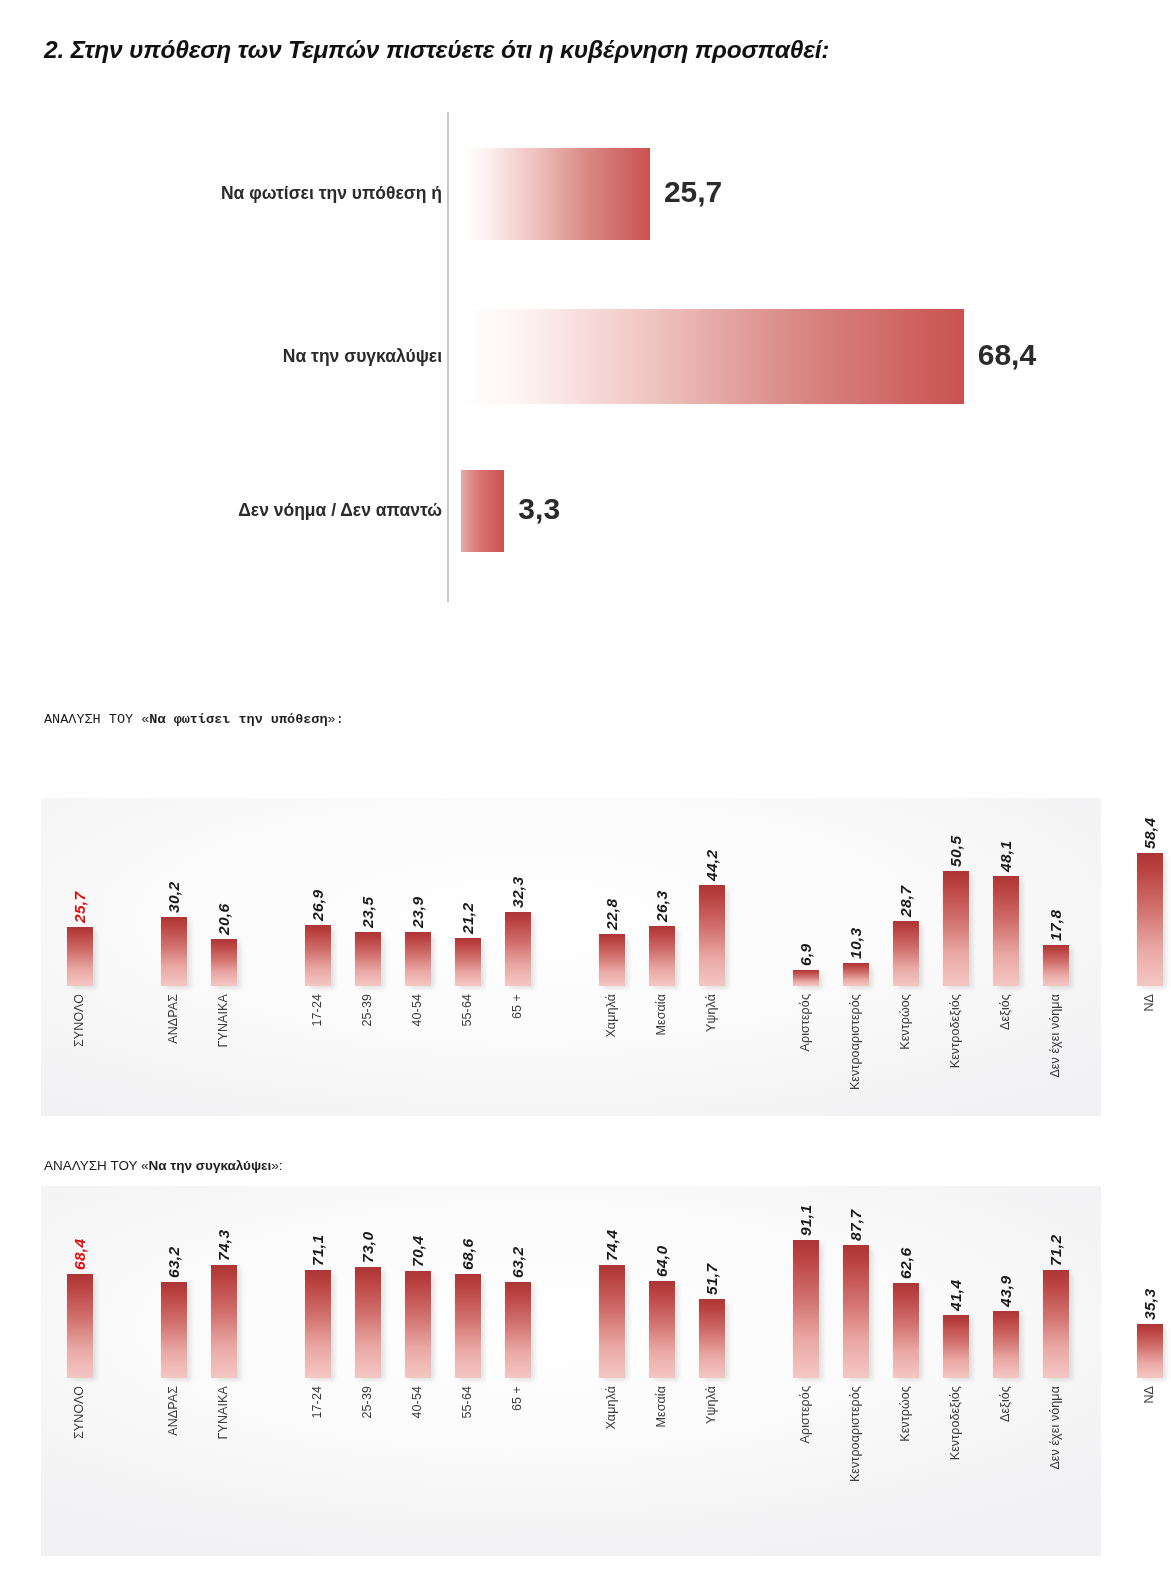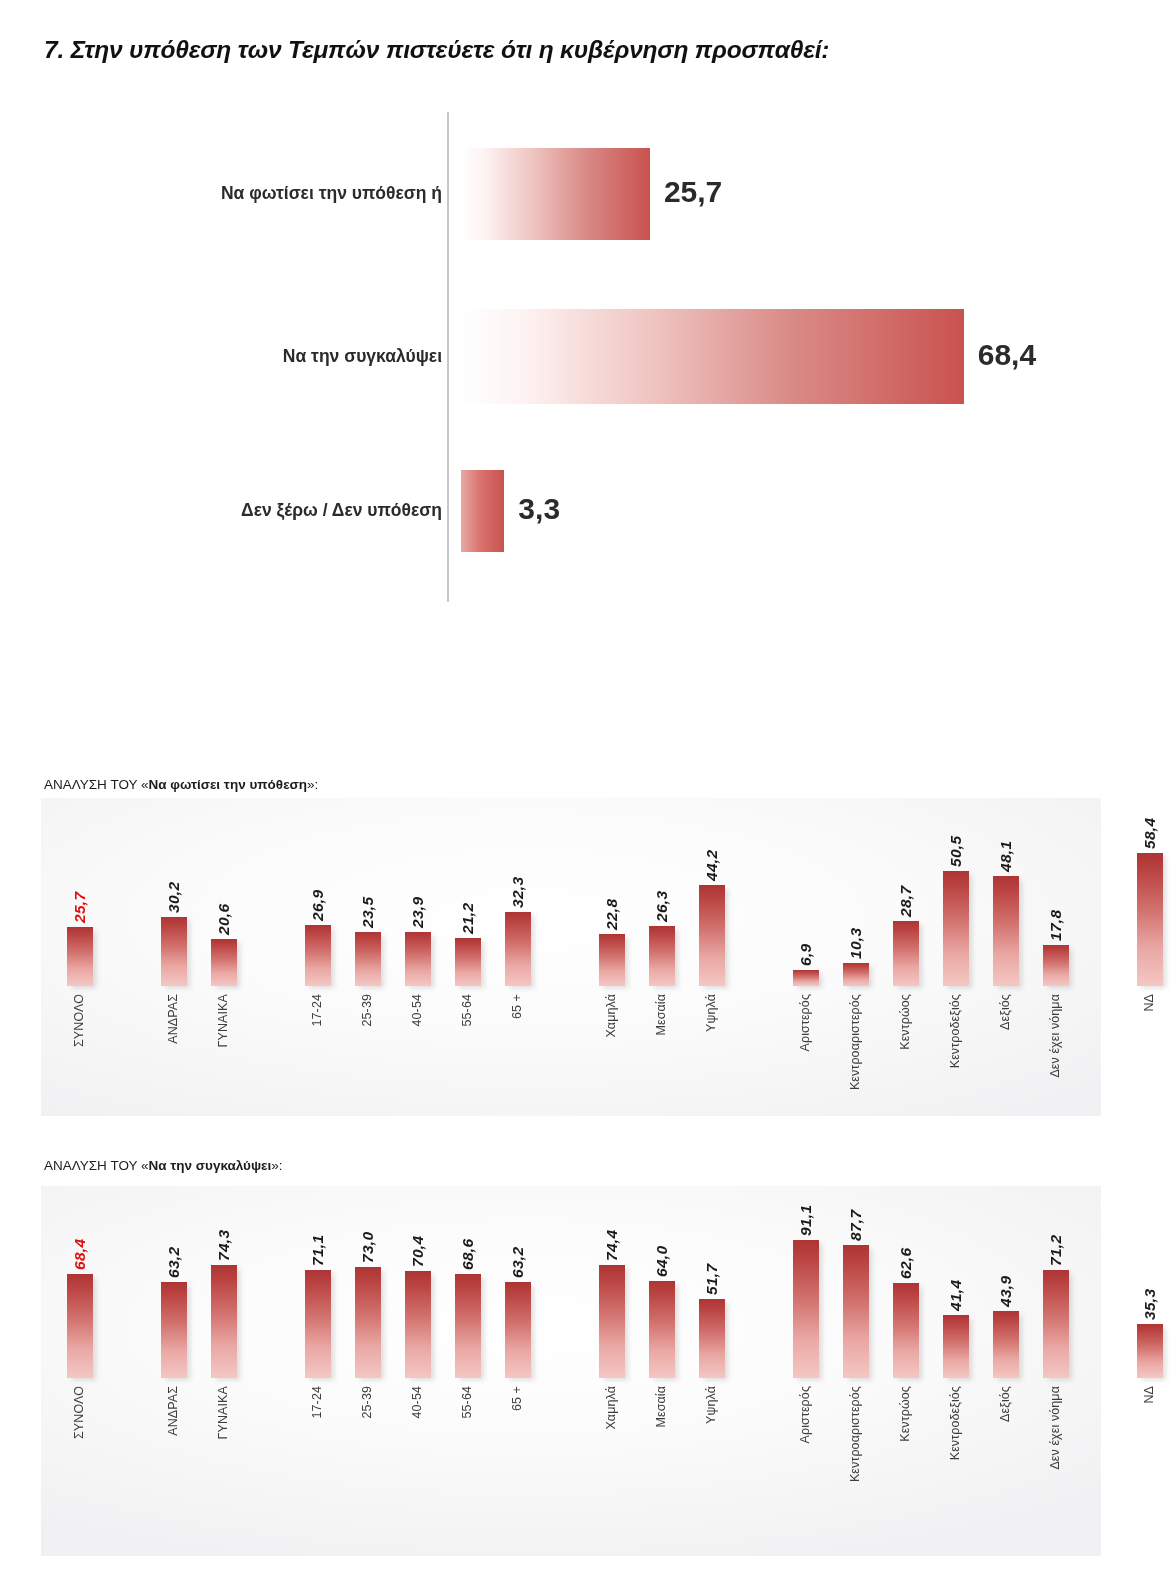--- a/index.html
+++ b/index.html
@@ -113,44 +113,44 @@
     writing-mode: vertical-rl;
     transform: rotate(180deg);
     transform-origin: center;
     white-space: nowrap;
     letter-spacing: 0.1px;
   }
 </style>
 </head>
 <body>
 
-<div class="q-title">7. Στην υπόθεση των Τεμπών πιστεύετε ότι η κυβέρνηση προσπαθεί:</div>
+<div class="q-title">2. Στην υπόθεση των Τεμπών πιστεύετε ότι η κυβέρνηση προσπαθεί:</div>
 
 <div class="hbar-chart">
   <div class="hbar-axis"></div>
   <div id="hbar-rows">
       <div class="hbar-row" style="top: 44px; height: 92px;">
         <div class="hbar-label" style="top: 35px;">Να φωτίσει την υπόθεση ή</div>
         <div class="hbar-bar" style="width: 188.895px; height: 92px; top: 0px;"></div>
         <div class="hbar-value" style="left: 651.895px; top: 27px;">25,7</div>
       </div>
       <div class="hbar-row" style="top: 205px; height: 95px;">
         <div class="hbar-label" style="top: 36.5px;">Να την συγκαλύψει</div>
         <div class="hbar-bar" style="width: 502.74px; height: 95px; top: 0px;"></div>
         <div class="hbar-value" style="left: 965.74px; top: 28.5px;">68,4</div>
       </div>
       <div class="hbar-row" style="top: 366px; height: 82px;">
-        <div class="hbar-label" style="top: 30px;">Δεν ξέρω / Δεν υπόθεση</div>
+        <div class="hbar-label" style="top: 30px;">Δεν νόημα / Δεν απαντώ</div>
         <div class="hbar-bar solid" style="width: 43.365px; height: 82px; top: 0px;"></div>
         <div class="hbar-value" style="left: 506.365px; top: 22px;">3,3</div>
       </div>
     </div>
 </div>
 
-<div class="analysis-caption" style="top:777px;">
+<div class="analysis-caption" style="top:712px;font-family:Liberation Mono, monospace;">
   <span>ΑΝΑΛΥΣΗ ΤΟΥ «</span><b>Να φωτίσει την υπόθεση</b><span>»:</span>
 </div>
 <div class="panel" id="panel-1" style="top:798px; height:318px;">
   <div class="panel-inner" id="panel-1-inner">
       <div class="vbar" style="left: 26px; top: 129.404px; width: 26px; height: 58.596px;"></div>
       <div class="vbar-value accent" style="left: 30px; top: 77.404px; height: 48px;">25,7</div>
       <div class="vbar-label" style="left: 31px; top: 196px;">ΣΥΝΟΛΟ</div>
       <div class="vbar" style="left: 120px; top: 119.144px; width: 26px; height: 68.856px;"></div>
       <div class="vbar-value" style="left: 124px; top: 67.144px; height: 48px;">30,2</div>
       <div class="vbar-label" style="left: 125px; top: 196px;">ΑΝΔΡΑΣ</div>

